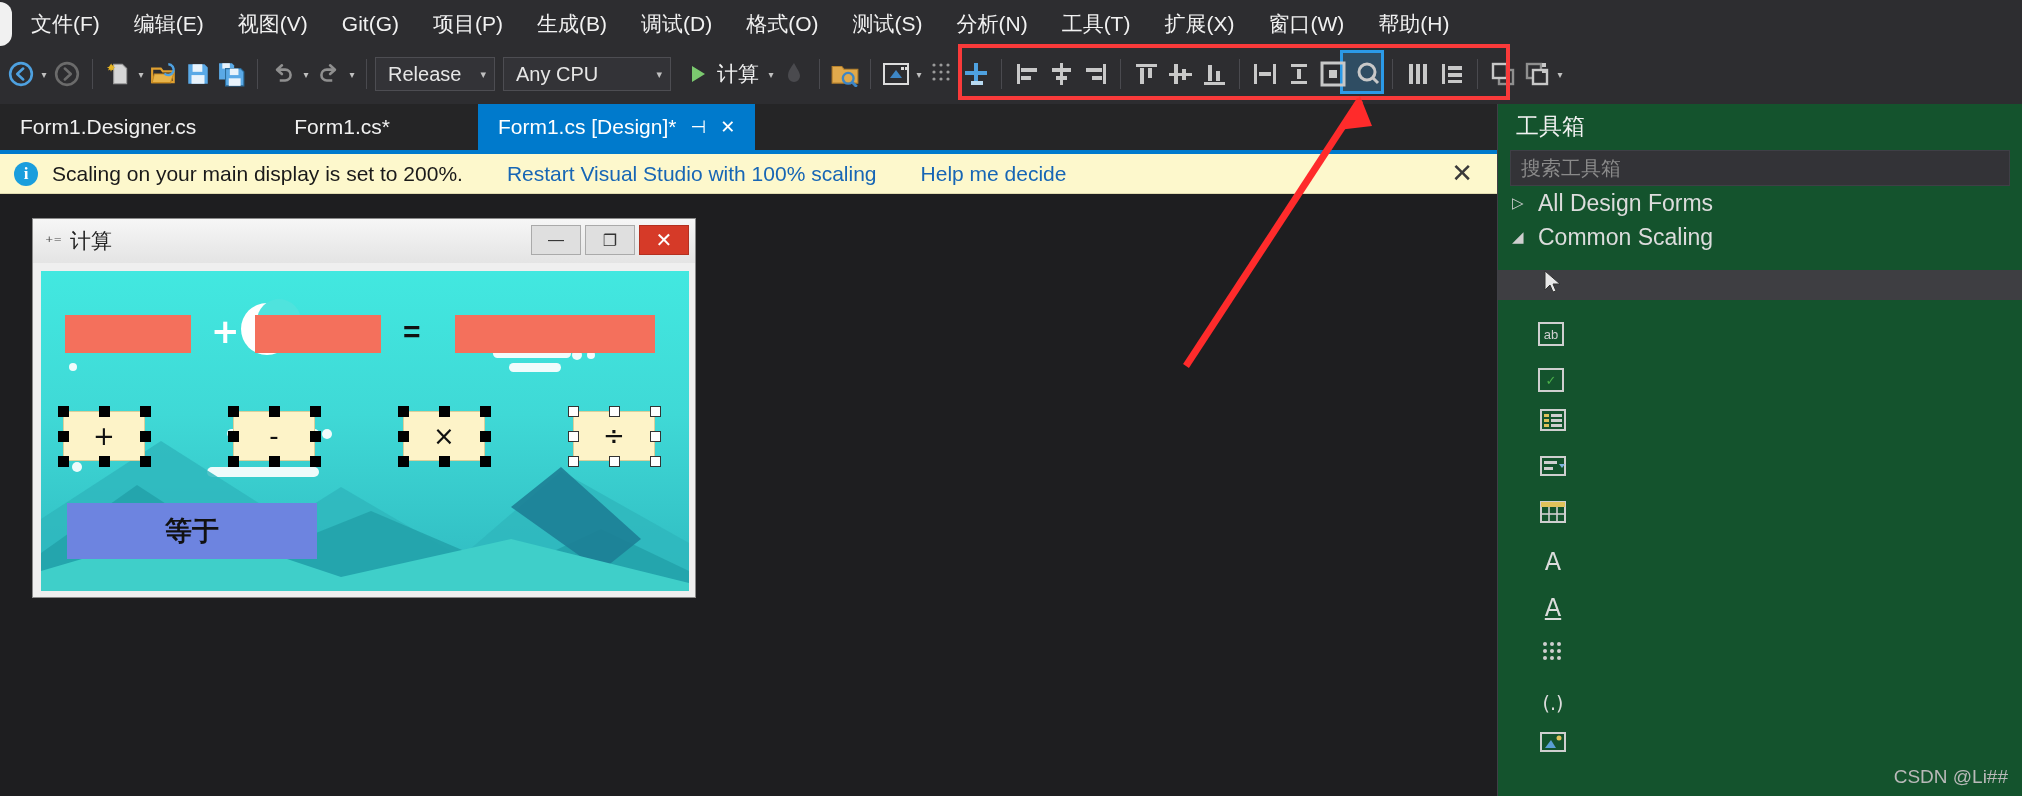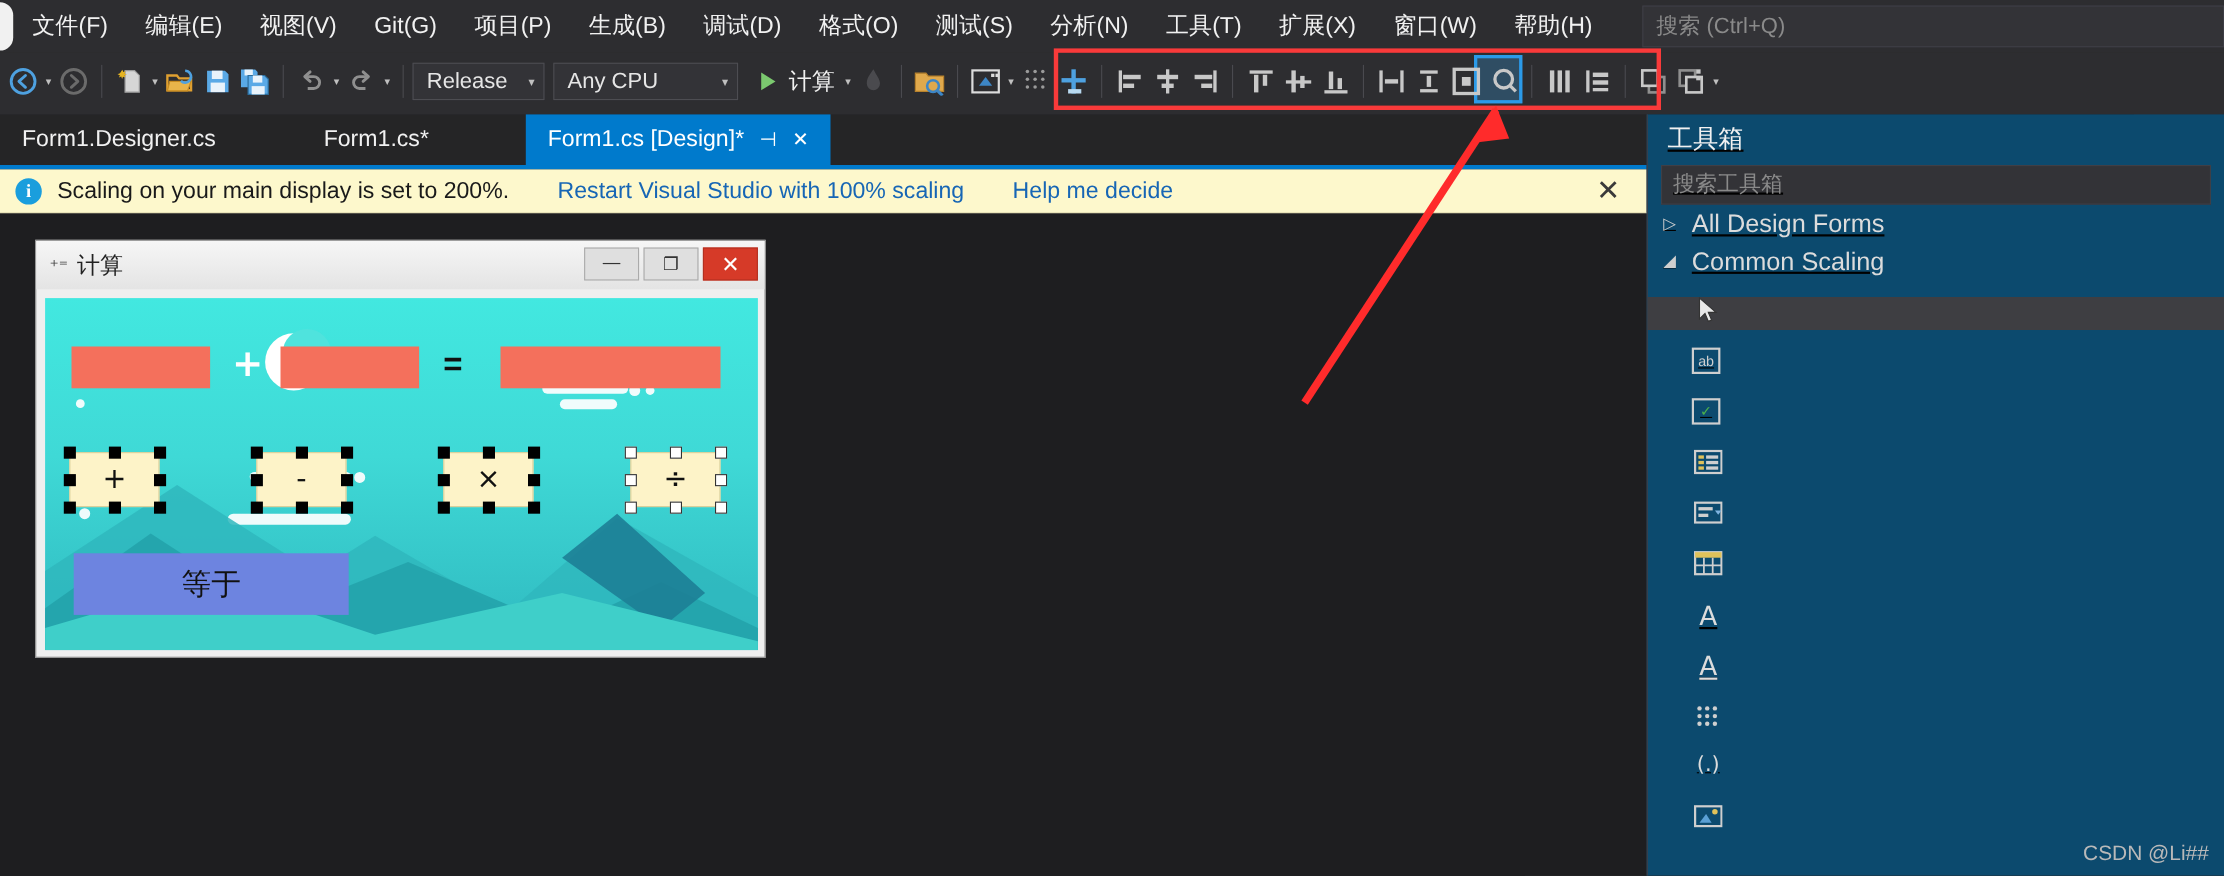--- a/index.html
+++ b/index.html
@@ -85,39 +85,39 @@
   .wbtn.close{ background:#d63a28; border-color:#b33020; color:#fff; font-size:20px;}
 
   .form-body { position:absolute; left:8px; top:52px; width:648px; height:320px;
     background:linear-gradient(#42e8e0 0%,#3fd9d6 45%,#2fb9c0 100%); overflow:hidden; }
 
   .tbx { position:absolute; background:#f4705c; }
   .opbtn { position:absolute; background:#fdf3c8; border:1px solid #d9cf9a;
     display:flex; align-items:center; justify-content:center;
     font-size:26px; color:#111; font-family:"DejaVu Sans",sans-serif;}
   .bigbtn { position:absolute; background:#6d84e0; display:flex; align-items:center;
-    justify-content:center; font-size:27px; font-weight:normal; color:#111; }
+    justify-content:center; font-size:27px; font-weight:bold; color:#111; }
   .plus-lbl{ position:absolute; color:#fff; font-size:34px; font-weight:bold;
     font-family:"DejaVu Sans",sans-serif;}
   .eq-lbl{ position:absolute; color:#111; font-size:30px; font-weight:bold;}
 
   .handle { position:absolute; width:11px; height:11px; background:#000; z-index:8;}
   .handle.open { background:#fff; border:1px solid #333; }
 
   
   .rightpanel { position:absolute; left:1497px; top:104px; width:525px; height:692px;
-    background:#0c4a6e; border-left:1px solid #3f3f46;text-decoration:underline;}
+    background:#14532d; border-left:1px solid #3f3f46;}
   .rp-head { height:44px; display:flex; align-items:center; padding-left:18px;
     color:#f1f1f1; font-size:23px; }
   .rp-search { margin:2px 0 0 12px; width:500px; height:36px; background:#333337;
     border:1px solid #3f3f46; color:#8a8a8a; font-size:20px; line-height:34px; padding-left:10px;}
   .rp-node { display:flex; align-items:center; height:34px; color:#dcdcdc; font-size:23px;
     padding-left:14px; gap:10px;}
   .rp-node .arrow{ color:#cfcfcf; font-size:15px; width:16px;}
-  .rp-item { display:flex; align-items:flex-start; height:30px; padding-left:40px; gap:12px;margin-top:16px;}
+  .rp-item { display:flex; align-items:flex-end; height:30px; padding-left:40px; gap:12px;margin-top:16px;}
   .rp-item.sel { background:#3e3e42; }
   .rp-ibox { width:26px; height:24px; border:2px solid #cfcfcf; display:flex;
     align-items:center; justify-content:center; color:#cfcfcf; font-size:13px;}
   .rp-glyph { width:30px; text-align:center; color:#dcdcdc; font-size:24px;
     font-family:"DejaVu Sans",sans-serif;}
 
   .watermark { position:absolute; right:14px; bottom:8px; color:#b9b9b9; font-size:19px;
     z-index:50;}
 </style>
 </head>
@@ -132,21 +132,20 @@
   <div class="menu-item">项目(P)</div>
   <div class="menu-item">生成(B)</div>
   <div class="menu-item">调试(D)</div>
   <div class="menu-item">格式(O)</div>
   <div class="menu-item">测试(S)</div>
   <div class="menu-item">分析(N)</div>
   <div class="menu-item">工具(T)</div>
   <div class="menu-item">扩展(X)</div>
   <div class="menu-item">窗口(W)</div>
   <div class="menu-item">帮助(H)</div>
-  <div class="search-box">搜索 (Ctrl+Q)</div>
 </div>
 
 <div class="toolbar">
 
   <div class="tb-btn">
     <svg width="26" height="26" viewBox="0 0 24 24">
         <circle cx="12" cy="12" r="10" fill="none" stroke="#4ea1e0" stroke-width="2.4"></circle>
         <path d="M14 7 L8.5 12 L14 17" fill="none" stroke="#4ea1e0" stroke-width="2.4" stroke-linecap="round" stroke-linejoin="round"></path>
       </svg>
   </div>

